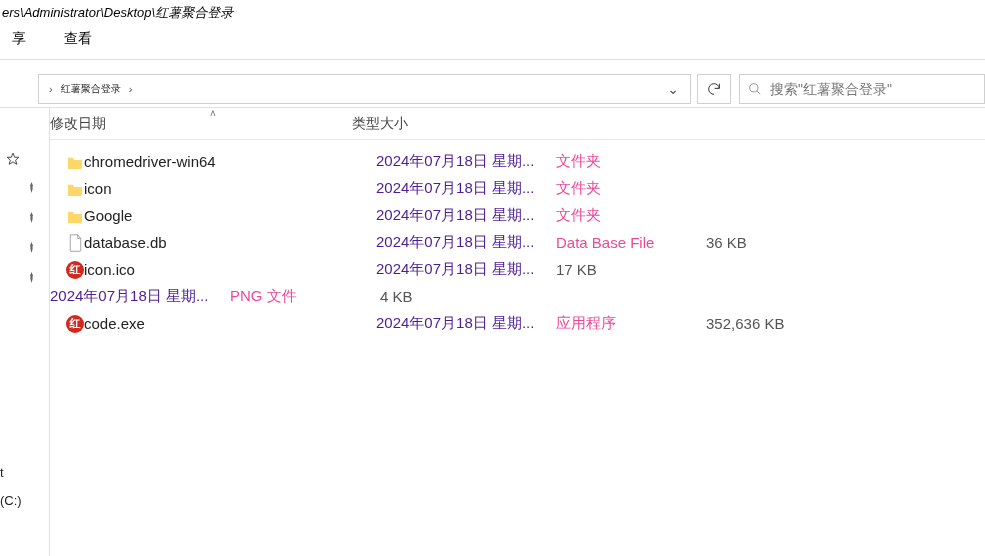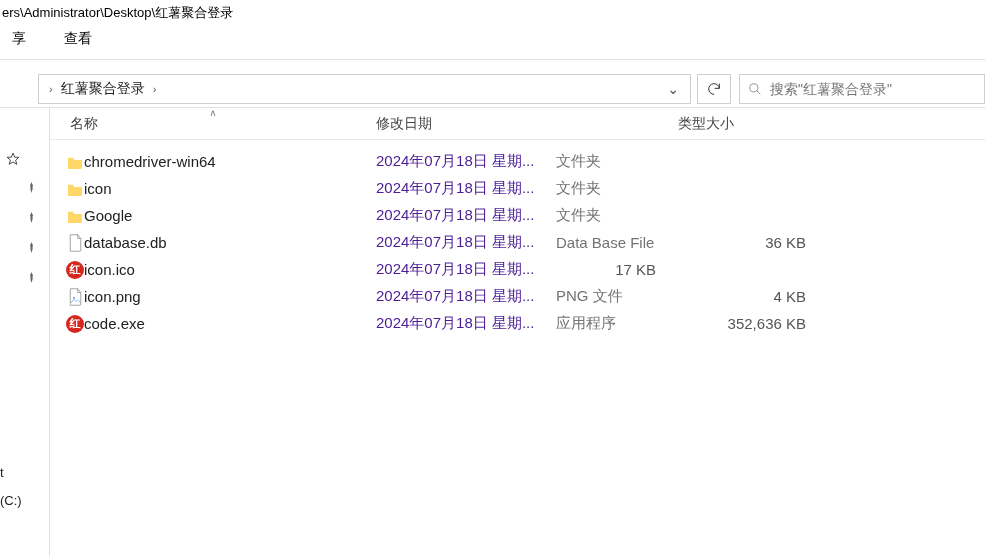--- a/index.html
+++ b/index.html
@@ -1,27 +1,27 @@
 <!DOCTYPE html>
 <html><head>
 <meta charset="utf-8">
 <style>
   * { margin: 0; padding: 0; box-sizing: border-box; font-family: "Segoe UI", "Microsoft YaHei", sans-serif; }
   body { background: #fff; width: 985px; height: 556px; overflow: hidden; font-size: 14px; color: #222; }
 
-  .titlebar { height: 26px; display: flex; align-items: center; padding-left: 2px; font-size: 13px; color: #000; }
+  .titlebar { height: 26px; display: flex; align-items: center; padding-left: 2px; font-size: 13px; color: #000; font-style: italic; }
 
   .ribbon { height: 34px; display: flex; align-items: flex-start; gap: 26px; padding-left: 6px; border-bottom: 1px solid #e0e0e0; }
   .ribbon-tab { font-size: 14px; padding: 4px 6px; color: #000; }
 
   .nav-row { height: 38px; display: flex; align-items: center; margin-top: 10px; border-bottom: 1px solid #e0e0e0; }
   .nav-spacer-left { width: 38px; }
   .breadcrumb-box { flex: 1; height: 30px; border: 1px solid #cfcfcf; display: flex; align-items: center; padding: 0 6px; margin-right: 6px; }
   .bc-chev { color: #555; font-size: 11px; padding: 0 4px; }
-  .bc-item { font-size: 14px; padding: 0 4px; }
+  .bc-item { font-size: 10px; padding: 0 4px; }
   .bc-spacer { flex: 1; }
   .bc-dropdown { width: 22px; text-align: center; color: #555; cursor: default; }
   .refresh-box { width: 34px; height: 30px; border: 1px solid #cfcfcf; display: flex; align-items: center; justify-content: center; margin-right: 8px; }
   .refresh-box svg { width: 16px; height: 16px; stroke: #333; fill: none; stroke-width: 1.5; }
   .search-box { width: 246px; height: 30px; border: 1px solid #cfcfcf; display: flex; align-items: center; padding: 0 8px; }
   .search-box svg { width: 14px; height: 14px; stroke: #888; fill: none; stroke-width: 1.5; margin-right: 8px; }
   .search-input { flex: 1; border: none; outline: none; font-size: 14px; color: #555; background: transparent; }
 
   .main { display: flex; height: calc(556px - 26px - 34px - 48px); }
   .sidebar { width: 50px; border-right: 1px solid #e0e0e0; position: relative; padding-top: 40px; }
@@ -37,22 +37,22 @@
   .col-name-h { width: 326px; padding-left: 20px; }
   .col-date-h { width: 180px; }
   .col-type-h { width: 150px; text-align: right; }
   .col-size-h { width: 120px; text-align: left; }
   .sort-chev { position: absolute; left: 160px; top: 0; font-size: 10px; color: #666; }
 
   .rows { padding-top: 8px; }
   .file-row { height: 27px; display: flex; align-items: center; font-size: 15px; }
   .cell-name { width: 326px; display: flex; align-items: center; padding-left: 16px; }
   .cell-date { width: 180px; color: #4c1d95; white-space: nowrap; overflow: hidden; text-overflow: ellipsis; }
-  .cell-type { width: 150px; color: #737373; }
-  .cell-size { width: 120px; text-align: right; color: #555; padding-right: 20px; }
+  .cell-type { width: 150px; color: #ec4899; }
+  .cell-size { width: 120px; color: #555; padding-right: 20px; }
   .fname { white-space: nowrap; overflow: hidden; text-overflow: ellipsis; }
 
   .ico { width: 18px; height: 18px; display: flex; align-items: center; justify-content: center; flex-shrink: 0; }
   .ico-folder svg { width: 18px; height: 14px; fill: #ffd769; }
   .ico-db svg { width: 15px; height: 18px; fill: #fff; stroke: #888; stroke-width: 1; }
   .ico-red { width: 18px; height: 18px; border-radius: 50%; background: #d4281f; color: #fff; font-size: 11px; font-weight: bold; display: flex; align-items: center; justify-content: center; }
   .ico-png svg { width: 15px; height: 18px; fill: #fff; stroke: #888; stroke-width: 1; }
 </style>
 </head>
 <body>
@@ -116,21 +116,20 @@
         <svg viewBox="0 0 24 24">
           <path d="M12 2l3 7h-6l3-7zm-2 7h4v6l-2 7-2-7v-6z"></path>
         </svg>
       </div>
     <div class="side-label">t</div>
     <div class="side-label2">(C:)</div>
   </div>
 
   <div class="content">
     <div class="headers">
-      <div class="col-name-h">名称</div>
       <div class="sort-chev">˄</div>
       <div class="col-date-h">修改日期</div>
       <div class="col-type-h">类型</div>
       <div class="col-size-h">大小</div>
     </div>
     <div class="rows" id="rows">
         <div class="file-row">
           <div class="cell-name">
             <div class="ico ico-folder">
               <svg viewBox="0 0 24 20">
@@ -187,31 +186,20 @@
           <div class="cell-name">
             <div class="ico">
               <div class="ico-red">红</div>
             </div>
             <span class="fname">icon.ico</span>
           </div>
           <div class="cell-date">2024年07月18日 星期...</div>
           <div class="cell-size">17 KB</div>
         </div>
         <div class="file-row">
-          <div class="cell-name">
-            <div class="ico ico-png">
-              <svg viewBox="0 0 20 24">
-                <path d="M3 1h10l4 5v16a1 1 0 0 1-1 1H3V1z"></path>
-                <path d="M13 1v5h4" fill="none"></path>
-                <circle cx="8" cy="13" r="1.5" fill="#6aa7e8" stroke="none"></circle>
-                <path d="M4 20l4-5 3 3 2-2 4 4" fill="none" stroke="#6aa7e8"></path>
-              </svg>
-            </div>
-            <span class="fname">icon.png</span>
-          </div>
           <div class="cell-date">2024年07月18日 星期...</div>
           <div class="cell-type">PNG 文件</div>
           <div class="cell-size">4 KB</div>
         </div>
         <div class="file-row">
           <div class="cell-name">
             <div class="ico">
               <div class="ico-red">红</div>
             </div>
             <span class="fname">code.exe</span>

